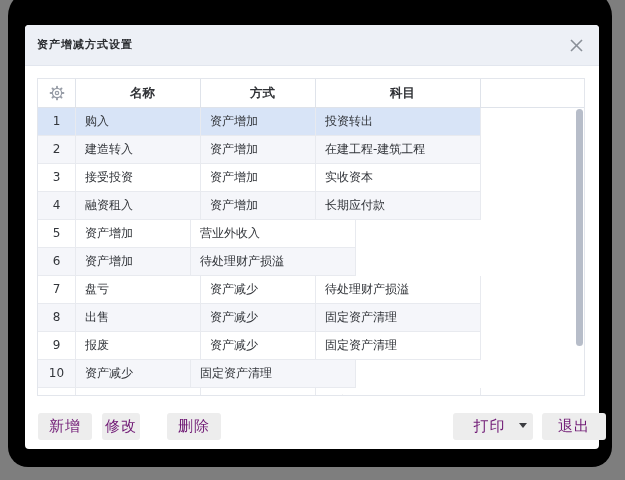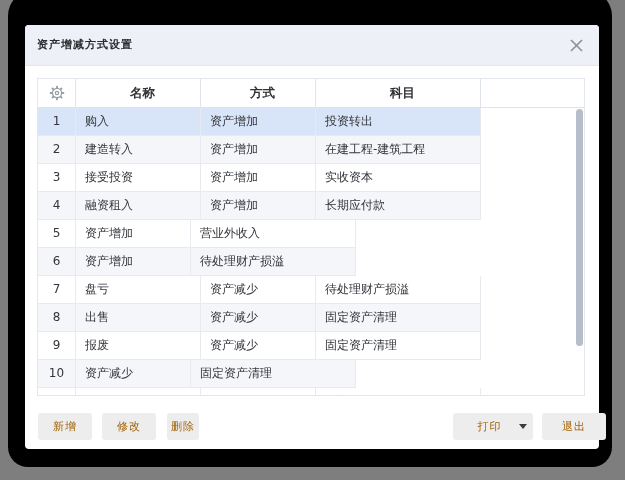--- a/index.html
+++ b/index.html
@@ -66,26 +66,26 @@
   .gear{display:flex;align-items:center;justify-content:center;height:28px;}
   
   .vscroll{
     position:absolute;right:1px;top:30px;width:7px;height:237px;
     background:#b7bdc9;border-radius:4px;
   }
   
   .btn{
     position:absolute;top:388px;height:27px;box-sizing:border-box;
     background:#ededed;border:none;border-radius:3px;
-    font-size:11px;color:#a16207;font-family:inherit;cursor:pointer;
+    font-size:15px;color:#701a75;font-family:inherit;cursor:pointer;
     line-height:27px;padding:0;letter-spacing:1px;
   }
   .btn-add{left:13px;width:54px;}
-  .btn-modify{left:77px;width:54px;}
-  .btn-delete{left:142px;width:32px;}
+  .btn-modify{left:77px;width:38px;}
+  .btn-delete{left:142px;width:54px;}
   .btn-print{left:428px;width:73px;}
   .btn-print-arrow{left:487px;width:21px;}
   .btn-exit{left:517px;width:64px;}
   .tri-down{
     display:inline-block;width:0;height:0;vertical-align:middle;
     border-left:4px solid transparent;border-right:4px solid transparent;
     border-top:5px solid #3a3c40;margin-top:-2px;
   }
   svg{display:block;}
 </style>

